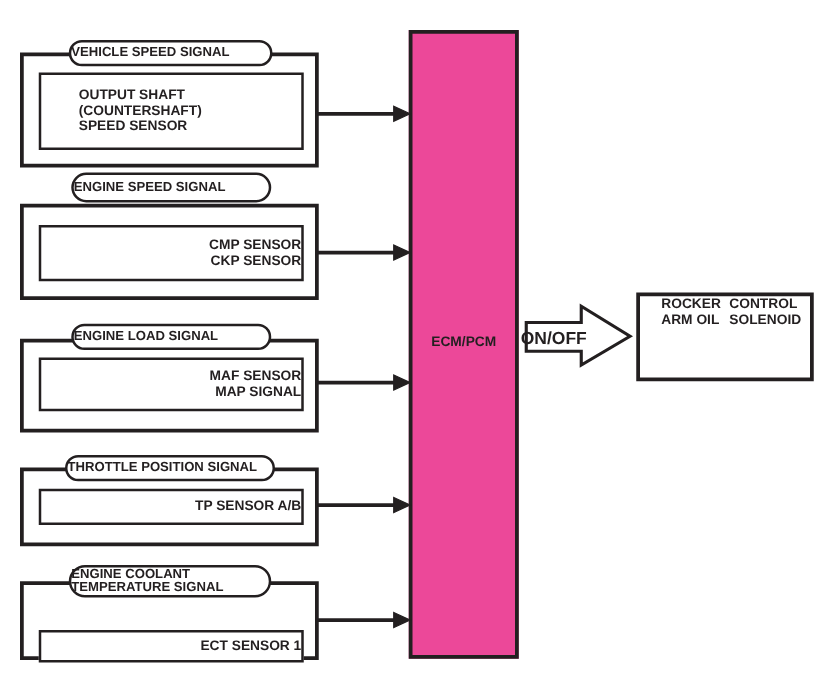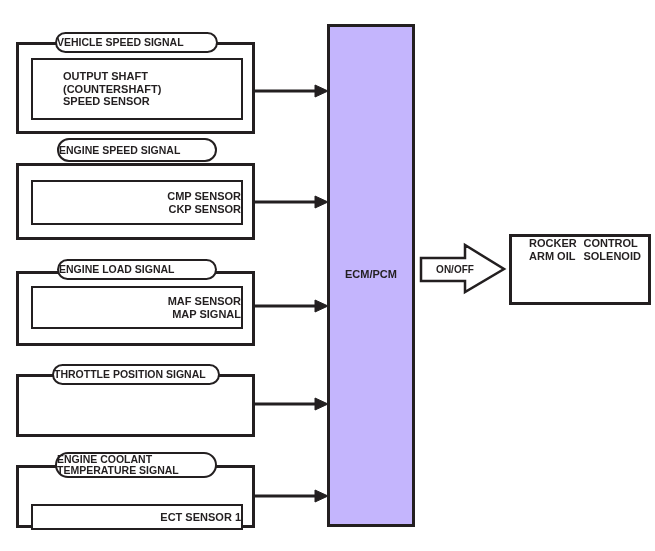--- a/index.html
+++ b/index.html
@@ -19,36 +19,36 @@
   }
   .inner-box{
     position:absolute;left:31px;width:212px;border:2px solid #231f20;background:#ffffff;
     box-sizing:border-box;display:flex;flex-direction:column;justify-content:center;
     align-items:flex-end;font-weight:bold;font-size:11px;line-height:12.5px;
     text-align:center;z-index:2;
   }
   .inner-box.align-left{align-items:flex-start;text-align:left;padding-left:30px;}
   .ecm-box{
     position:absolute;left:327px;top:24px;width:88px;height:503px;
-    border:3px solid #231f20;background:#c4b5fd;box-sizing:border-box;z-index:1;
+    border:3px solid #231f20;background:#ec4899;box-sizing:border-box;z-index:1;
   }
   .ecm-label{
     position:absolute;left:0;top:241px;width:100%;text-align:center;
     font-weight:bold;font-size:11px;
   }
   .out-box{
     position:absolute;left:509px;top:234px;width:142px;height:71px;
     border:3px solid #231f20;background:#ffffff;box-sizing:border-box;
     display:flex;flex-direction:row;justify-content:center;align-items:flex-start;
     padding-left:17px;font-weight:bold;font-size:11px;line-height:13px;
   }
   .onoff-label{
-    position:absolute;left:433px;top:258px;width:44px;height:23px;
+    position:absolute;left:421px;top:258px;width:44px;height:23px;
     display:flex;align-items:center;justify-content:center;
-    font-weight:bold;font-size:10px;z-index:4;
+    font-weight:bold;font-size:14px;z-index:4;
   }
   #arrow-layer{position:absolute;left:0;top:0;z-index:2;pointer-events:none;}
 </style>
 </head>
 <body>
 
 <div id="canvas">
 
   <div class="outer-box" style="top:42px;height:92px;"></div>
   <div class="pill" style="left:55px;top:32px;width:163px;height:21px;">
@@ -73,20 +73,23 @@
     <span>ENGINE LOAD SIGNAL</span>
   </div>
   <div class="inner-box" style="top:286px;height:43px;">
     <span>MAF SENSOR</span>
     <span>MAP SIGNAL</span>
   </div>
 
   <div class="outer-box" style="top:374px;height:63px;"></div>
   <div class="pill" style="left:52px;top:364px;width:168px;height:21px;">
     <span>THROTTLE POSITION SIGNAL</span>
+  </div>
+  <div class="inner-box" style="top:391px;height:29px;">
+    <span>TP SENSOR A/B</span>
   </div>
 
   <div class="outer-box" style="top:465px;height:63px;"></div>
   <div class="pill" style="left:55px;top:452px;width:162px;height:26px;">
     <span>ENGINE COOLANT</span>
     <span>TEMPERATURE SIGNAL</span>
   </div>
   <div class="inner-box" style="top:504px;height:26px;">
     <span>ECT SENSOR 1</span>
   </div>

